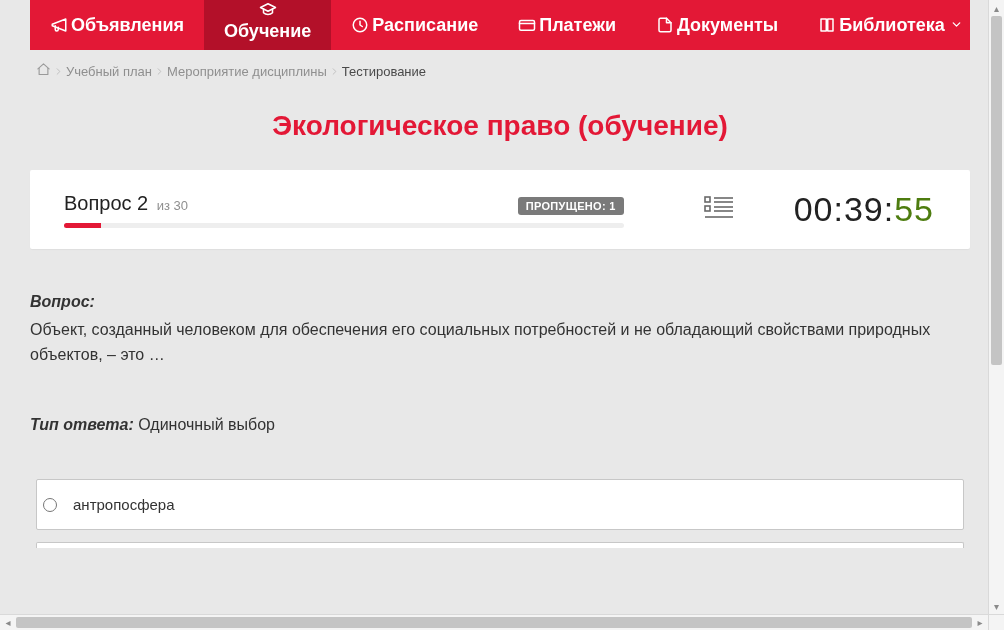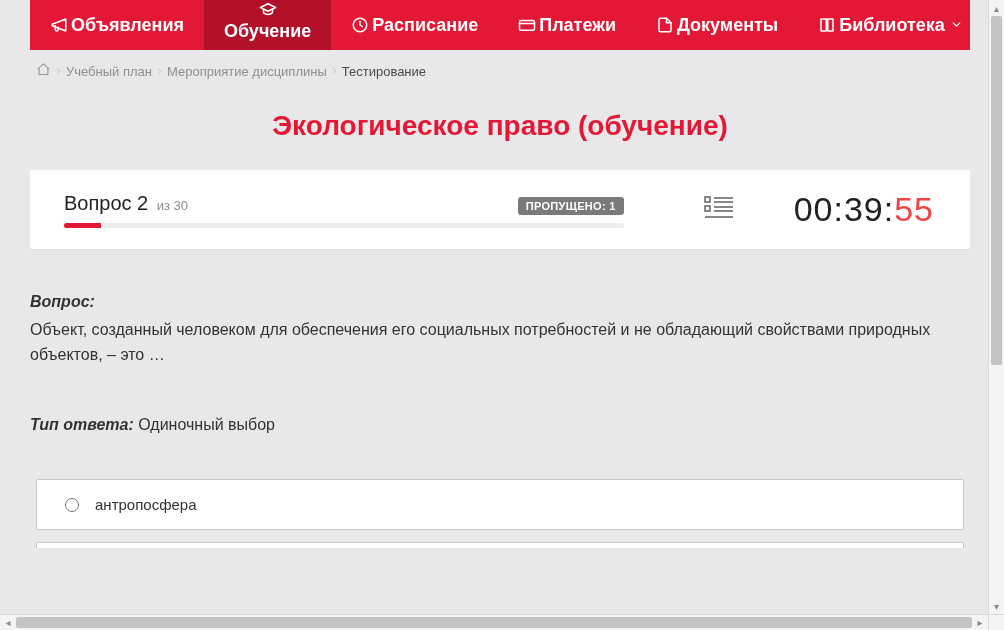--- a/index.html
+++ b/index.html
@@ -135,21 +135,21 @@
   .timer {
     flex: 0 0 auto;
     font-size: 34px;
     color: #222;
     letter-spacing: 1px;
     display: flex;
     align-items: baseline;
     font-weight: 400;
     padding-right: 8px;
   }
-  .timer .sec { color: #ef4444; }
+  .timer .sec { color: #4d7c0f; }
 
   
   .question-block {
     margin-top: 40px;
     font-size: 16px;
     line-height: 1.6;
     color: #333;
   }
   .question-block .label { font-weight: 700; font-style: italic; }
   .question-text { margin-top: 2px; }
@@ -163,21 +163,21 @@
     gap: 12px;
     padding: 0 6px;
   }
   .answer-option {
     border: 1px solid #c7c7c7;
     border-radius: 2px;
     background: #fff;
     display: flex;
     align-items: center;
     gap: 16px;
-    padding: 16px 28px;
+    padding: 16px 6px;
     cursor: pointer;
     font-size: 15px;
     color: #333;
   }
   .answer-option input[type=radio]{
     width: 14px; height: 14px;
     accent-color: #555;
   }
   .answer-stub {
     border-top: 1px solid #c7c7c7;

